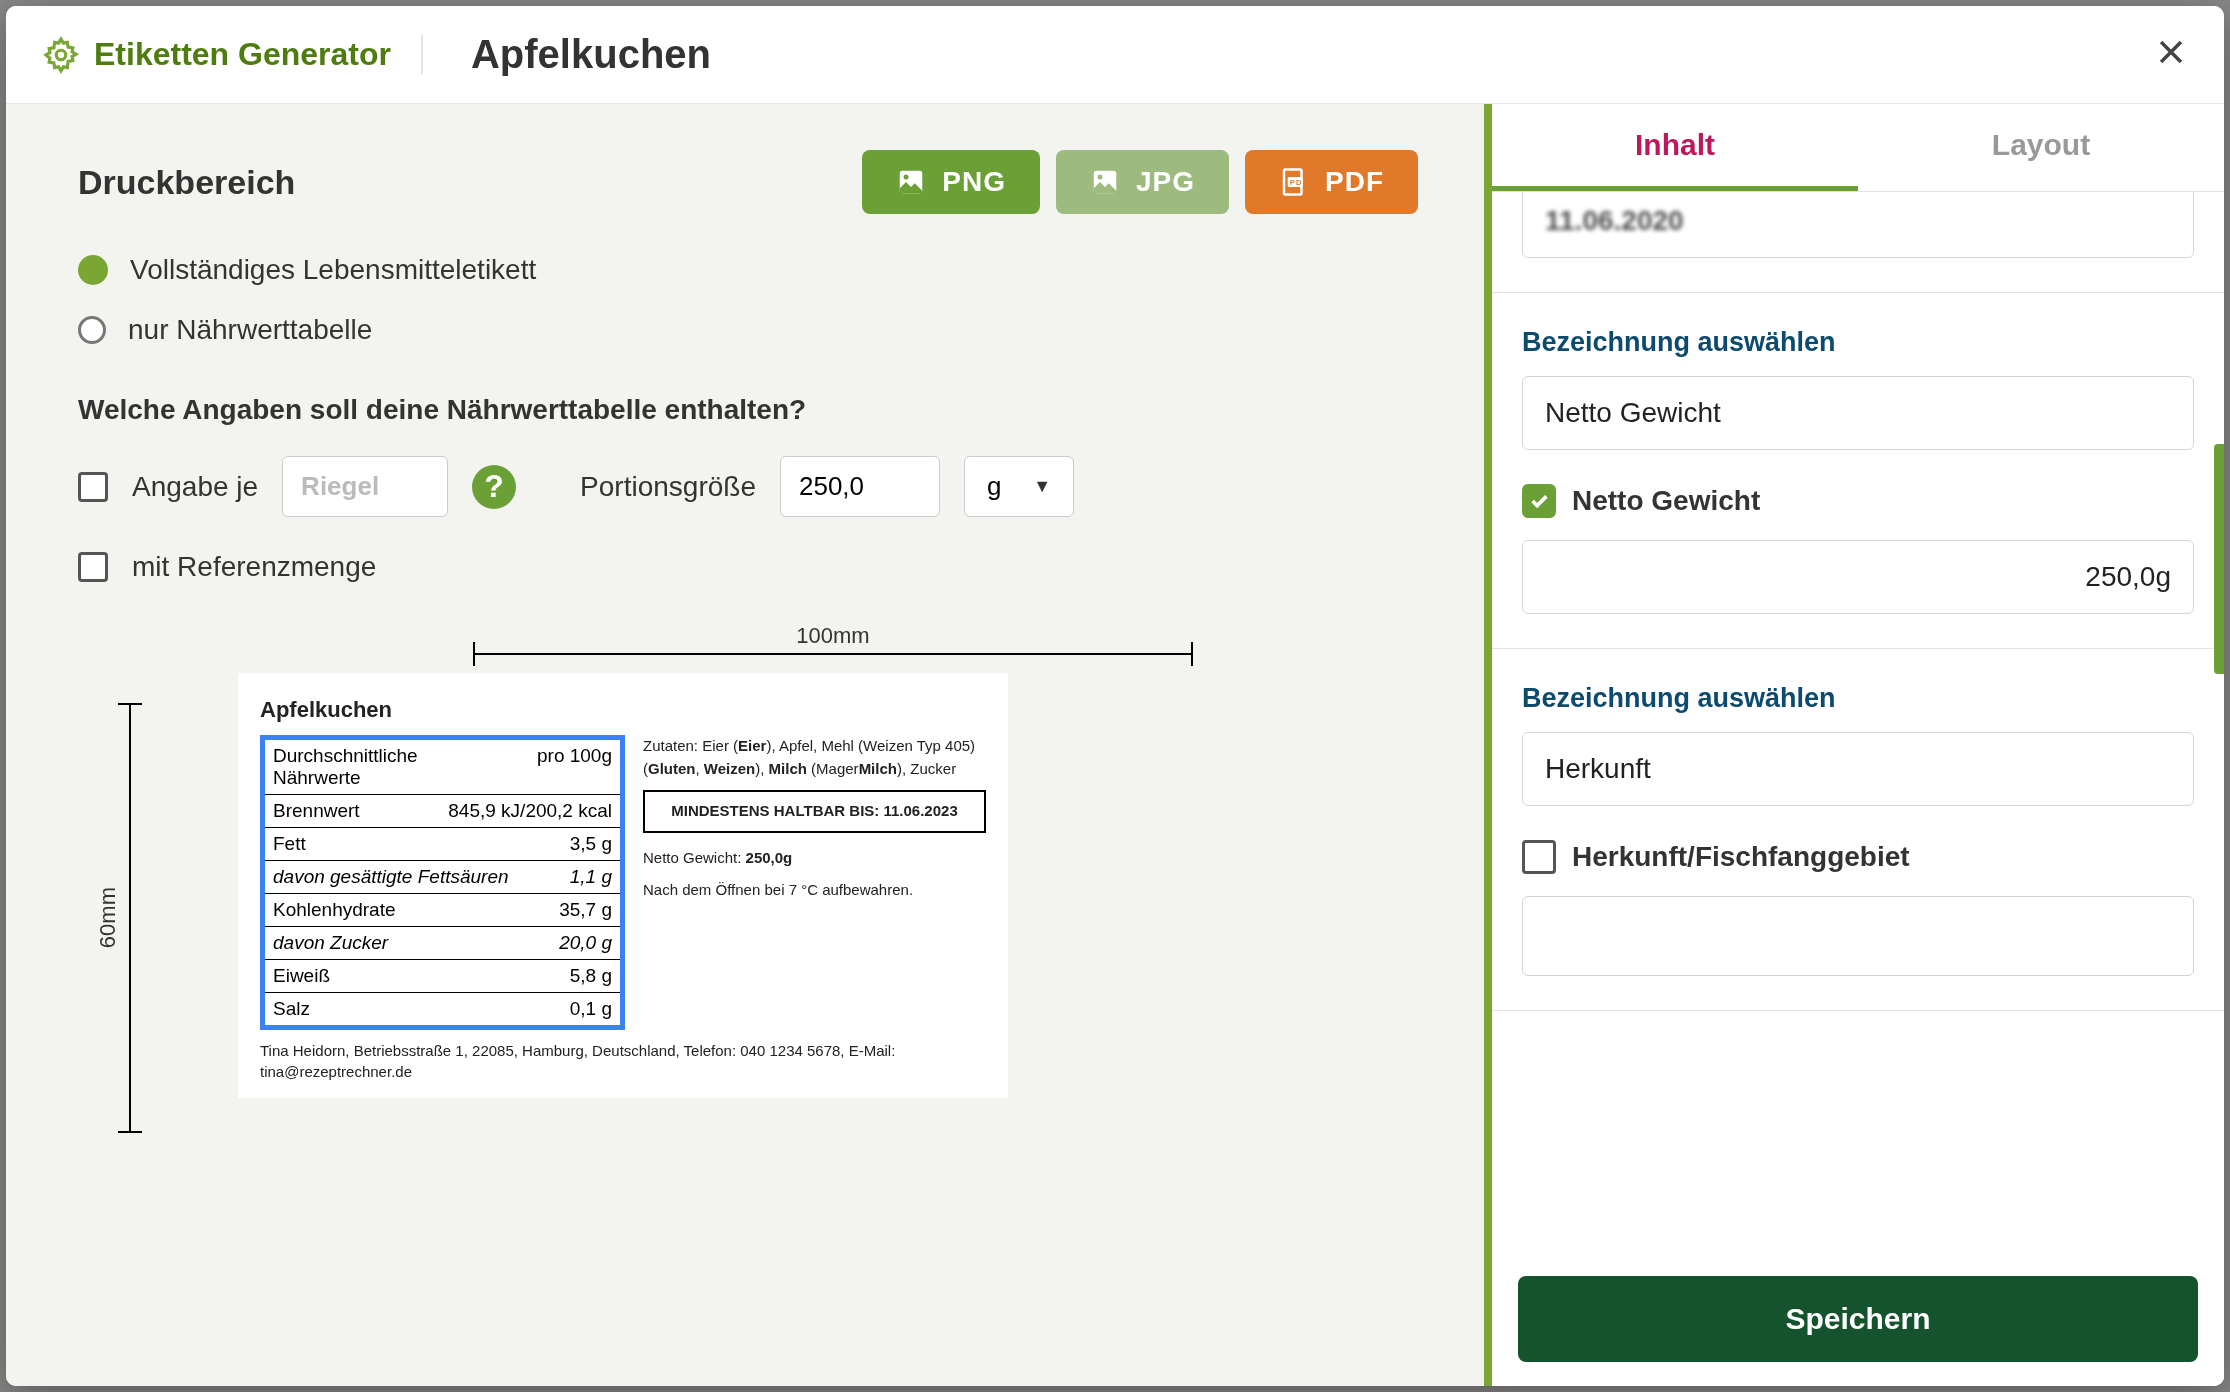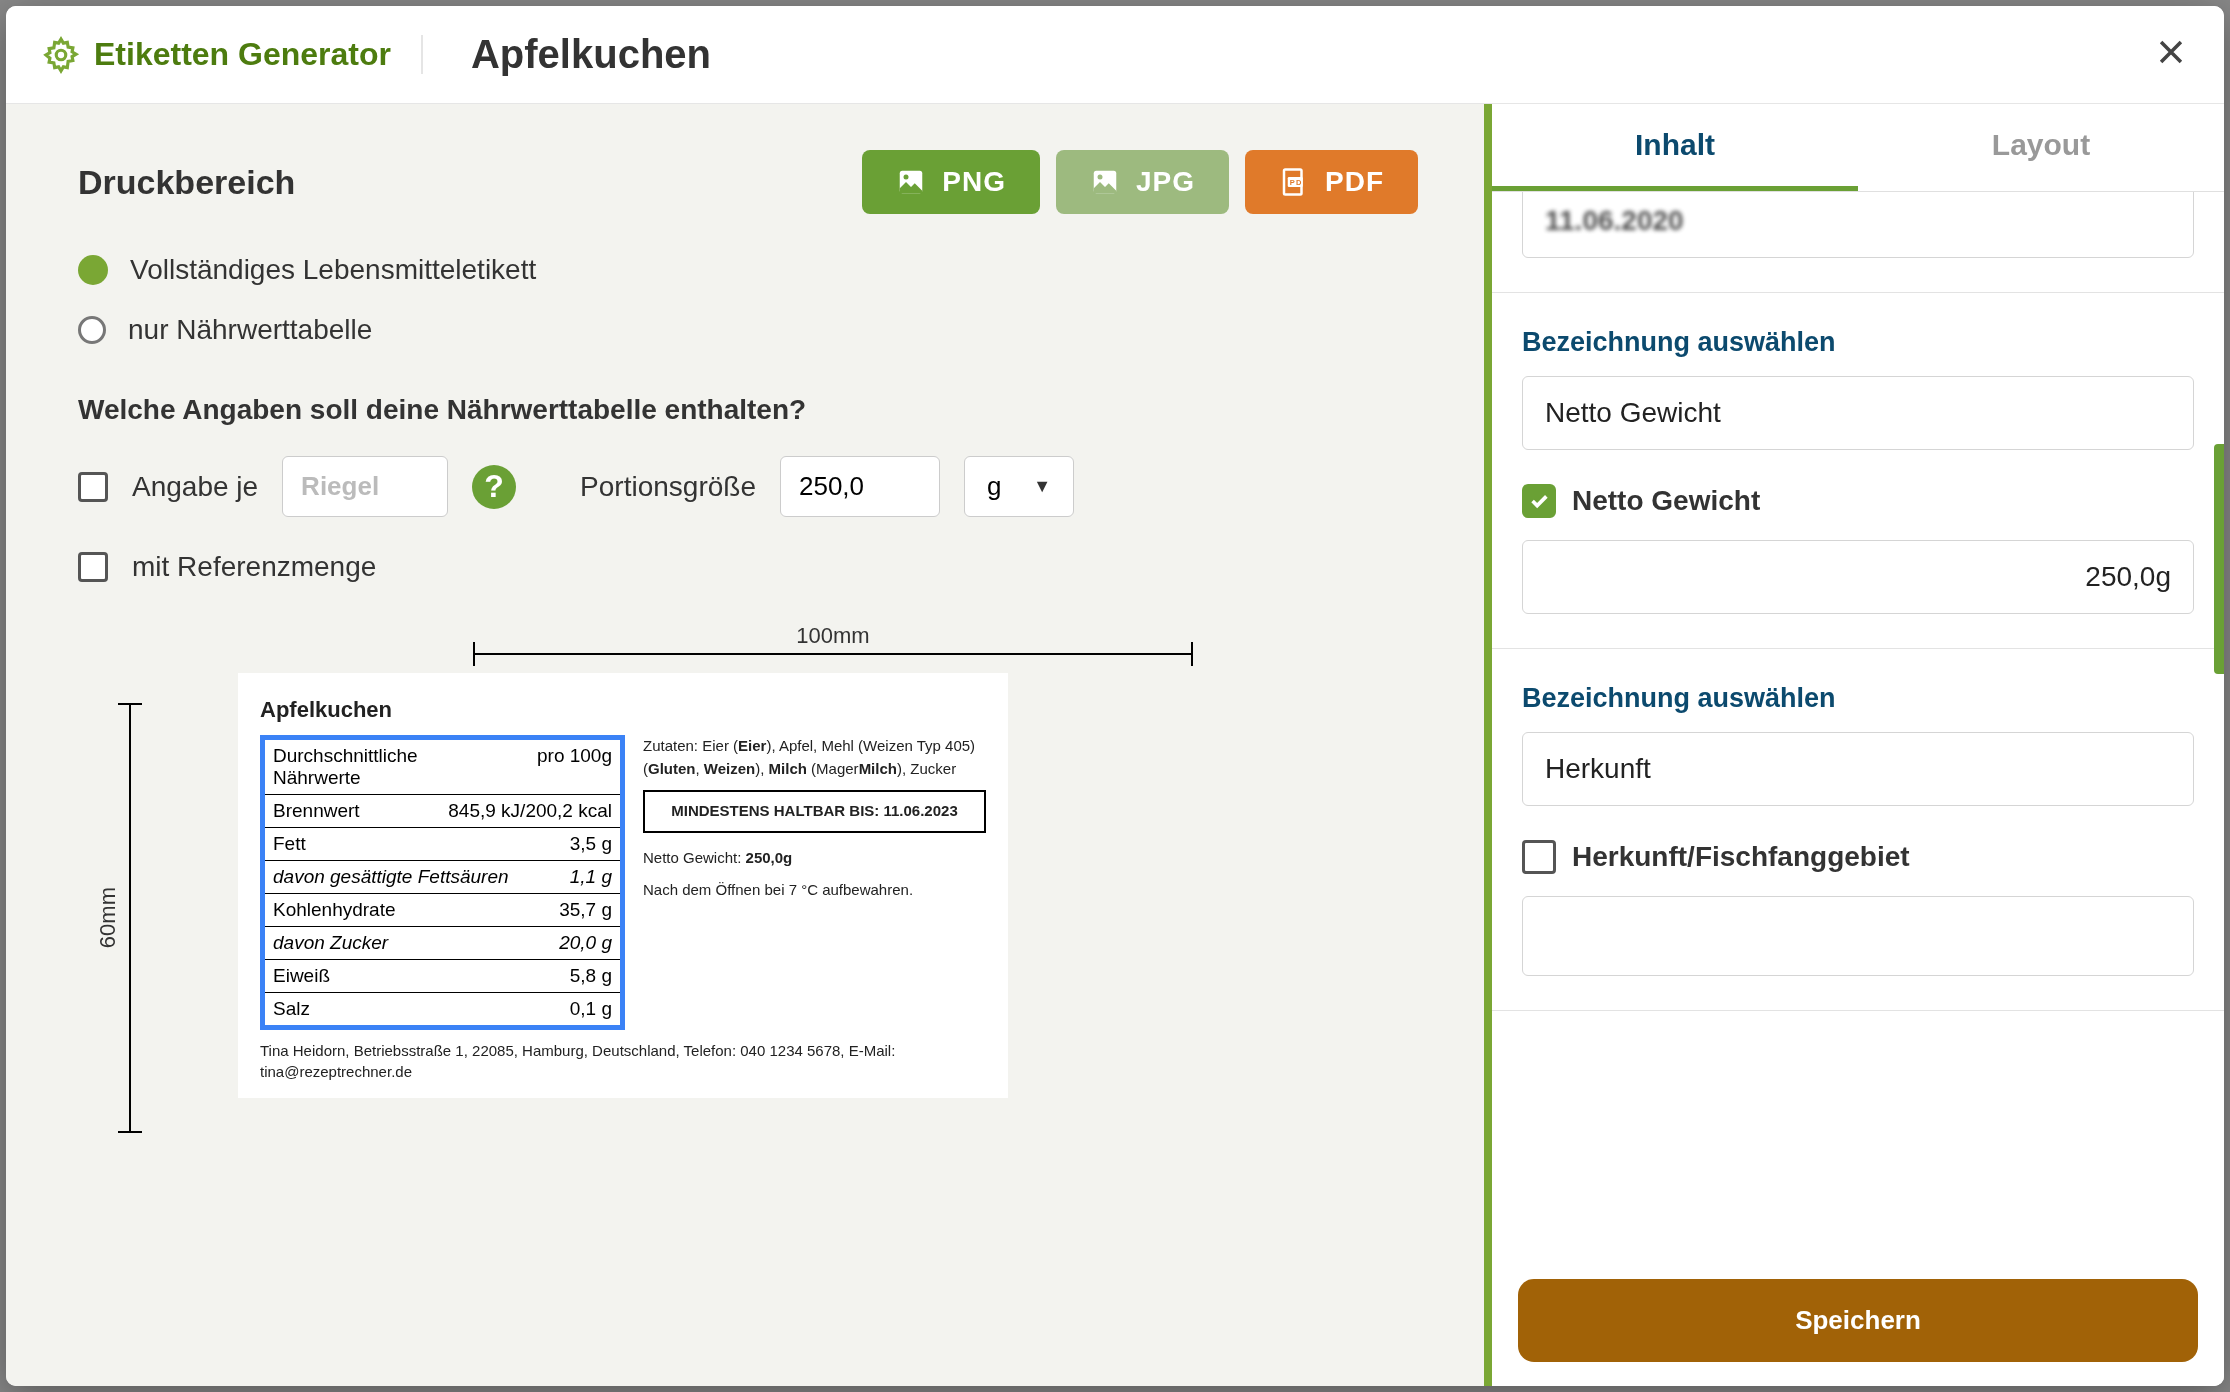--- a/index.html
+++ b/index.html
@@ -282,21 +282,21 @@
     flex: 1;
     text-align: center;
     padding: 24px 0;
     font-size: 30px;
     font-weight: 600;
     color: #999;
     cursor: pointer;
     border-bottom: 5px solid transparent;
   }
   .tab.active {
-    color: #0c4a6e;
+    color: #be185d;
     border-bottom-color: #6aa035;
     flex: 0 0 50%;
   }
   .right-scroll {
     flex: 1;
     overflow: auto;
     padding: 0 30px 20px 30px;
   }
   .partial-date-blur { filter: blur(2px); opacity: .8; font-weight: 600; color: #222; }
   .section-divider { border-top: 1px solid #e3e3e3; margin: 0 -30px 34px -30px; }
@@ -338,26 +338,26 @@
     border-radius: 4px;
     background: #fff;
   }
   .check-label { font-size: 28px; font-weight: 700; color: #333; }
   .right-align-input .big-input { text-align: right; }
   .save-bar {
     padding: 18px 26px 24px 26px;
   }
   .save-btn {
     width: 100%;
-    background: #a16207;
+    background: #14532d;
     color: #fff;
-    font-size: 26px;
+    font-size: 30px;
     font-weight: 700;
     border: none;
-    border-radius: 16px;
+    border-radius: 8px;
     padding: 26px 0;
     cursor: pointer;
   }
   .side-tab-indicator {
     position: absolute;
     right: 0;
     top: 340px;
     width: 10px;
     height: 230px;
     background: #6aa035;

